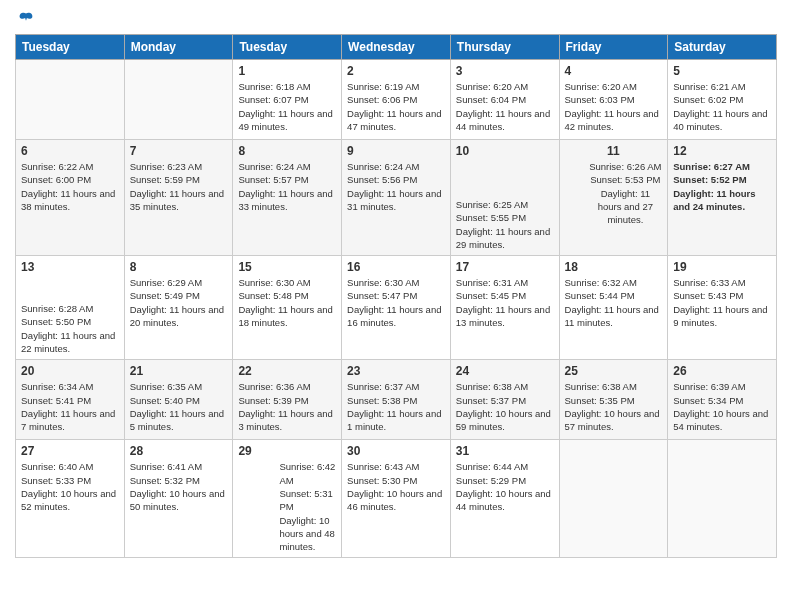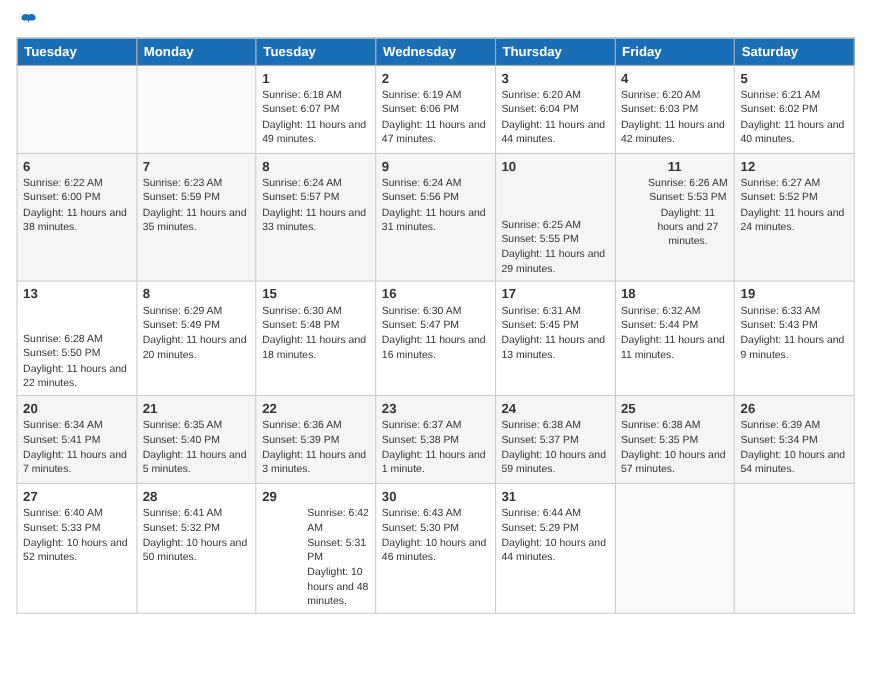--- a/index.html
+++ b/index.html
@@ -198,21 +198,21 @@
 Daylight: 11 hours and 29 minutes.</div>
           </td>
           <td style="background: rgb(245, 245, 245); text-align: center;">
             <span class="day-number">11</span>
             <div class="day-info" style="white-space: pre-line; margin-left: 24px;">Sunrise: 6:26 AM
 Sunset: 5:53 PM
 Daylight: 11 hours and 27 minutes.</div>
           </td>
           <td style="background: rgb(245, 245, 245);">
             <span class="day-number">12</span>
-            <div class="day-info" style="white-space: pre-line;">Sunrise: 6:27 AM
+            <div class="day-info" style="white-space: pre-line; font-weight: bold;">Sunrise: 6:27 AM
 Sunset: 5:52 PM
 Daylight: 11 hours and 24 minutes.</div>
           </td>
         </tr>
         <tr style="background: rgb(255, 255, 255);">
           <td>
             <span class="day-number">13</span>
             <div class="day-info" style="white-space: pre-line; margin-top: 28px;">Sunrise: 6:28 AM
 Sunset: 5:50 PM
 Daylight: 11 hours and 22 minutes.</div>

